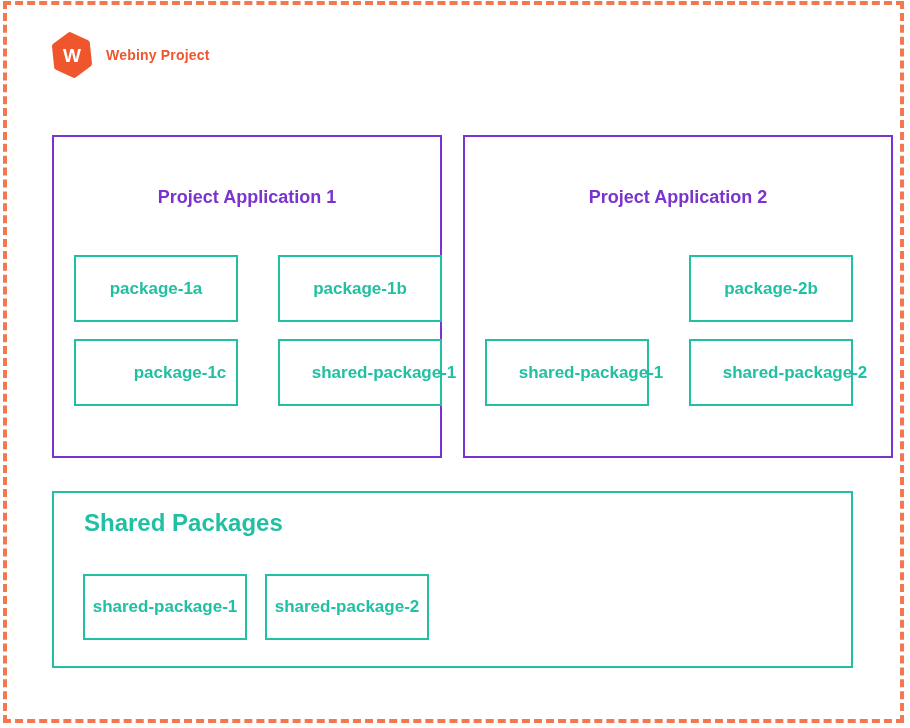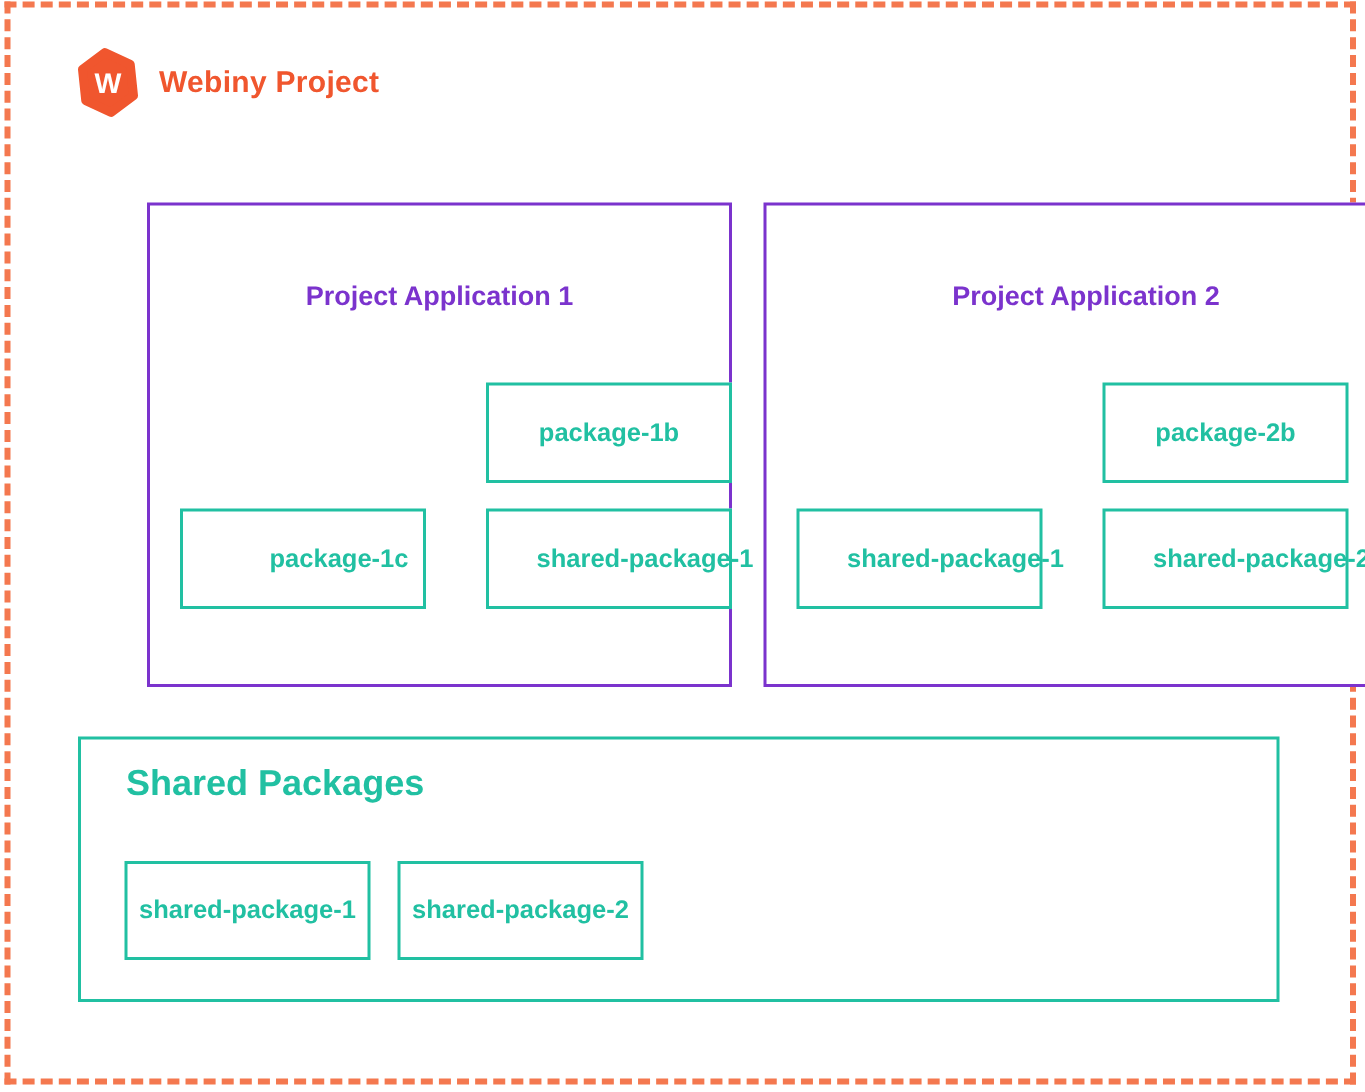--- a/index.html
+++ b/index.html
@@ -29,30 +29,29 @@
   .header {
     position: absolute;
     left: 51px; top: 32px;
     display: flex;
     align-items: center;
     gap: 13px;
   }
   .logo { width: 42px; height: 46px; display: block; }
   .brand-title {
     color: var(--orange);
-    font-size: 20px;
+    font-size: 14px;
     letter-spacing: 0.2px;
   }
   .app-box {
     position: absolute;
     top: 135px;
     height: 323px;
     border: 2px solid var(--purple);
     background: #fff;
-    margin-left: 46px;
   }
   .app-box.app-1 { left: 52px;  width: 390px; }
   .app-box.app-2 { left: 463px; width: 430px; }
   .app-title {
     position: absolute;
     top: 50px; left: 0;
     width: 100%;
     text-align: center;
     color: var(--purple);
     font-size: 18px;
@@ -103,20 +102,23 @@
       <g transform="rotate(-6 21 23)">
         <polygon points="21,3 37,12.5 37,33.5 21,43 5,33.5 5,12.5" fill="#f0562e" stroke="#f0562e" stroke-width="6" stroke-linejoin="round"></polygon>
       </g>
       <text x="21" y="30" text-anchor="middle" font-family="Liberation Sans, sans-serif" font-size="19" font-weight="bold" fill="#ffffff">W</text>
     </svg>
     <div class="brand-title">Webiny Project</div>
   </div>
 
   <div class="app-box app-1">
     <div class="app-title">Project Application 1</div>
+    <div class="pkg c1 r1">
+      <span>package-1a</span>
+    </div>
     <div class="pkg c2 r1">
       <span>package-1b</span>
     </div>
     <div class="pkg c1 r2">
       <span>package-1c</span>
     </div>
     <div class="pkg c2 r2">
       <span>shared-package-1</span>
     </div>
   </div>

